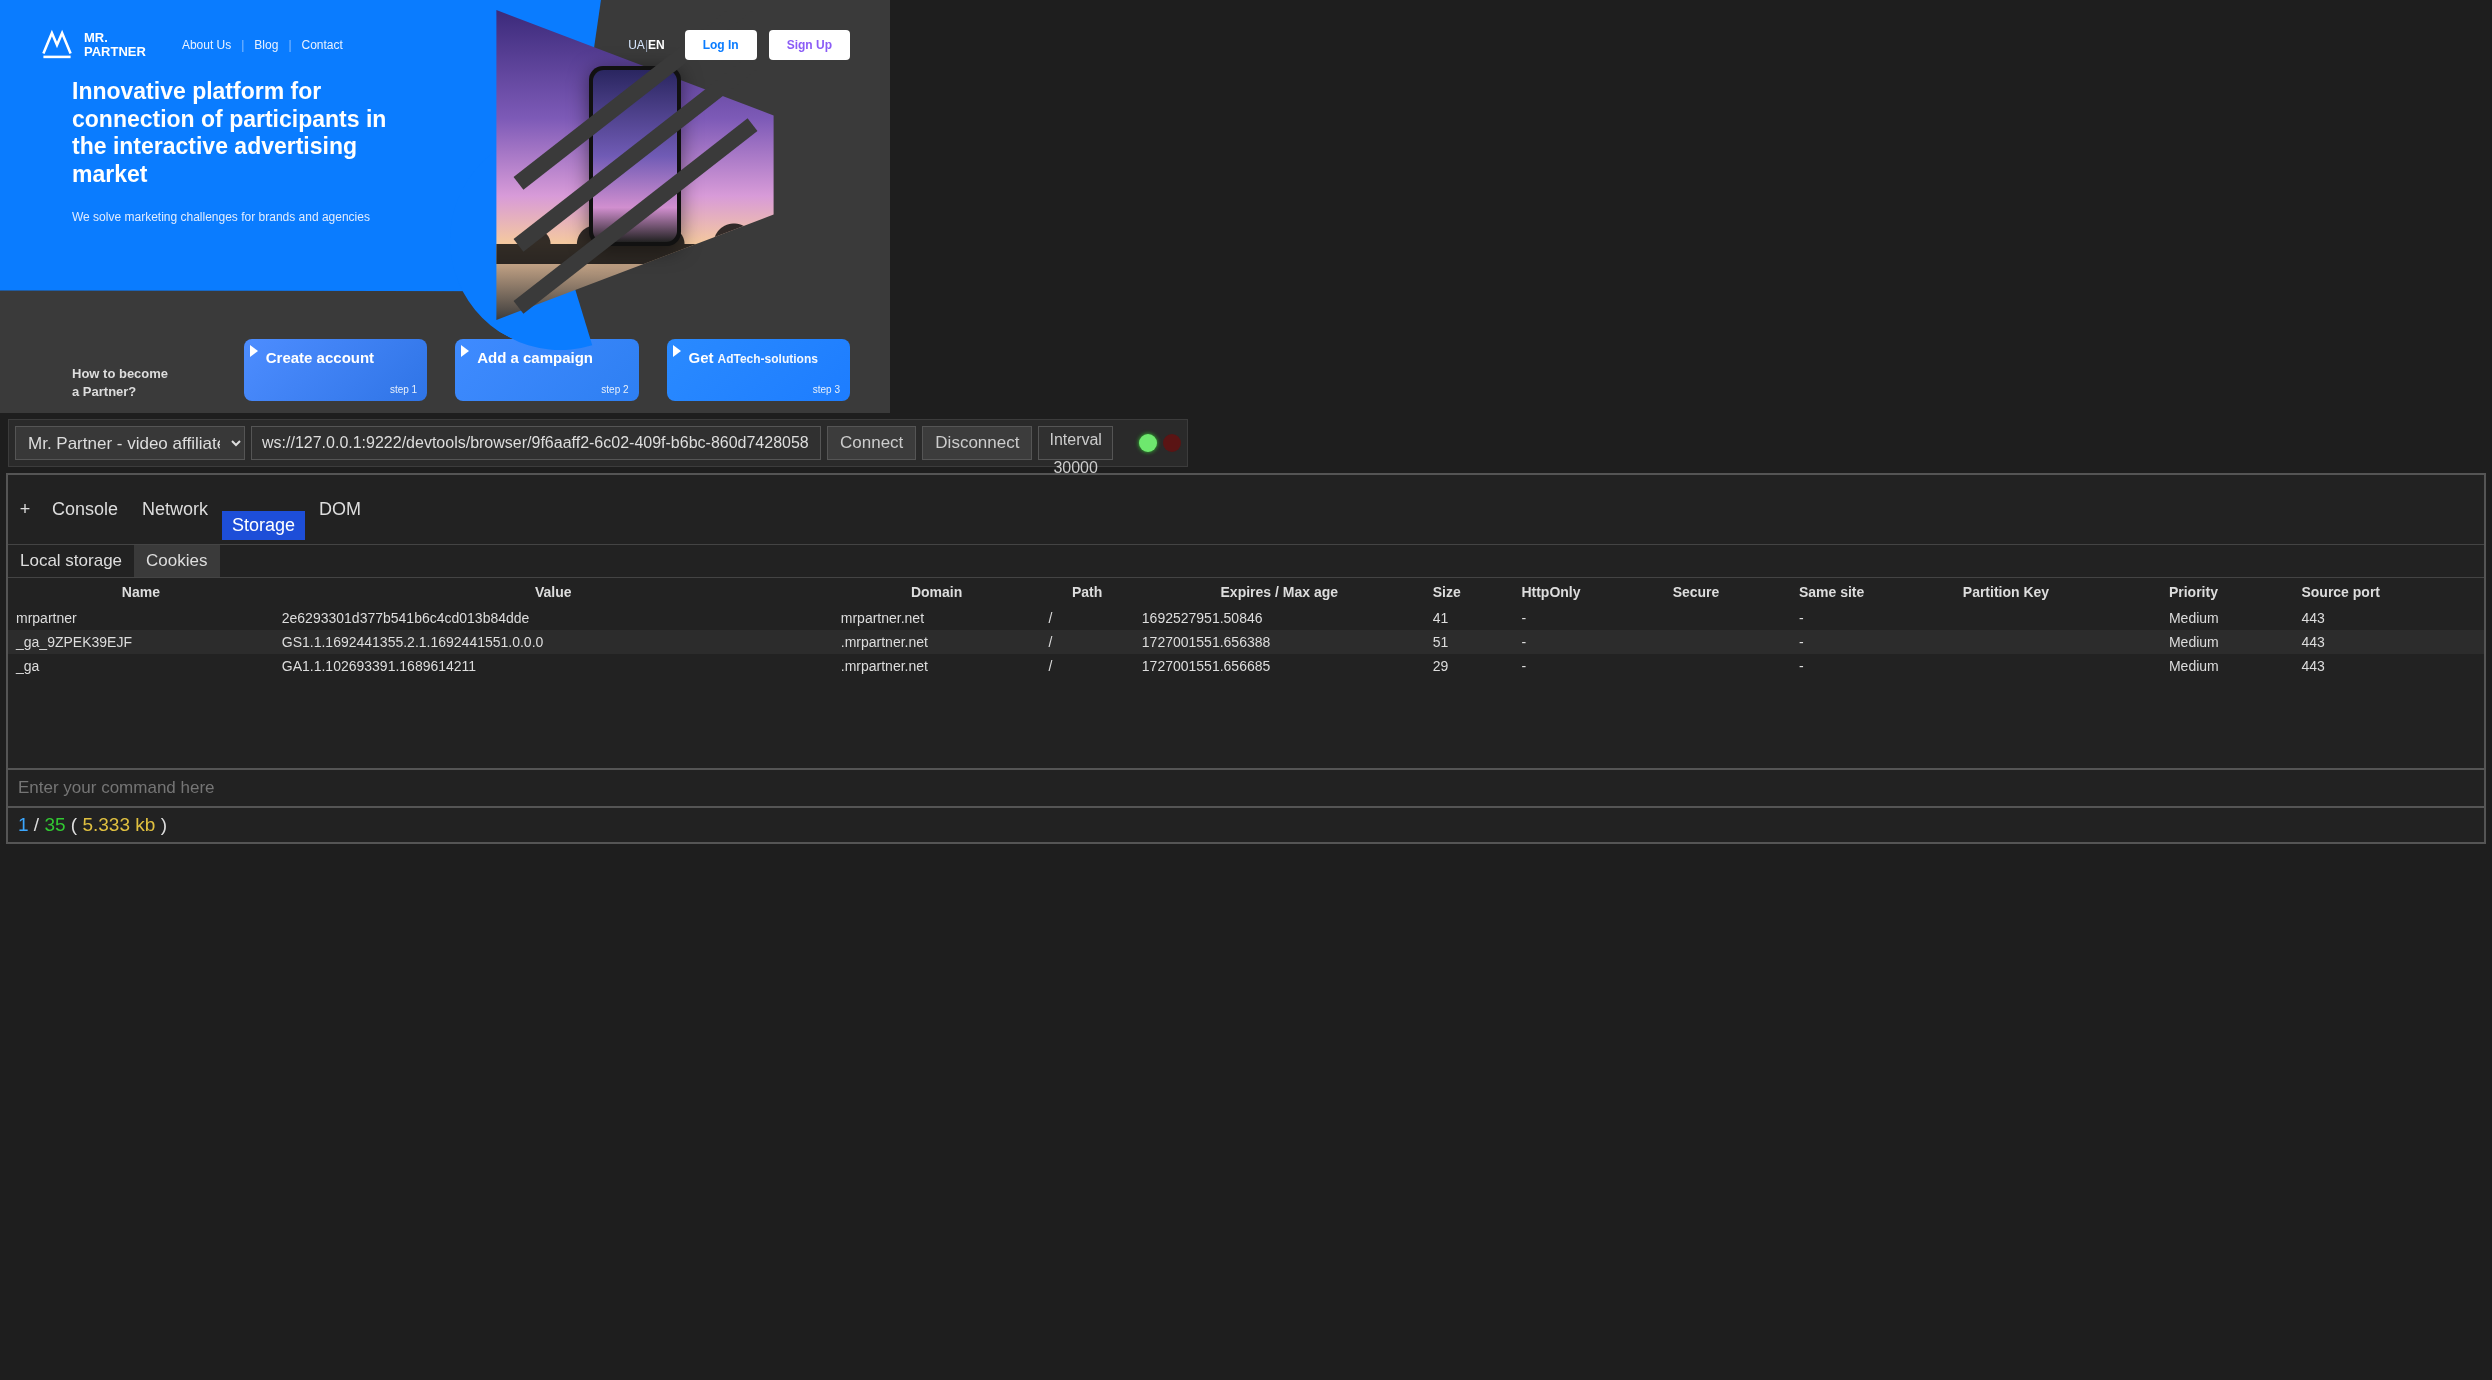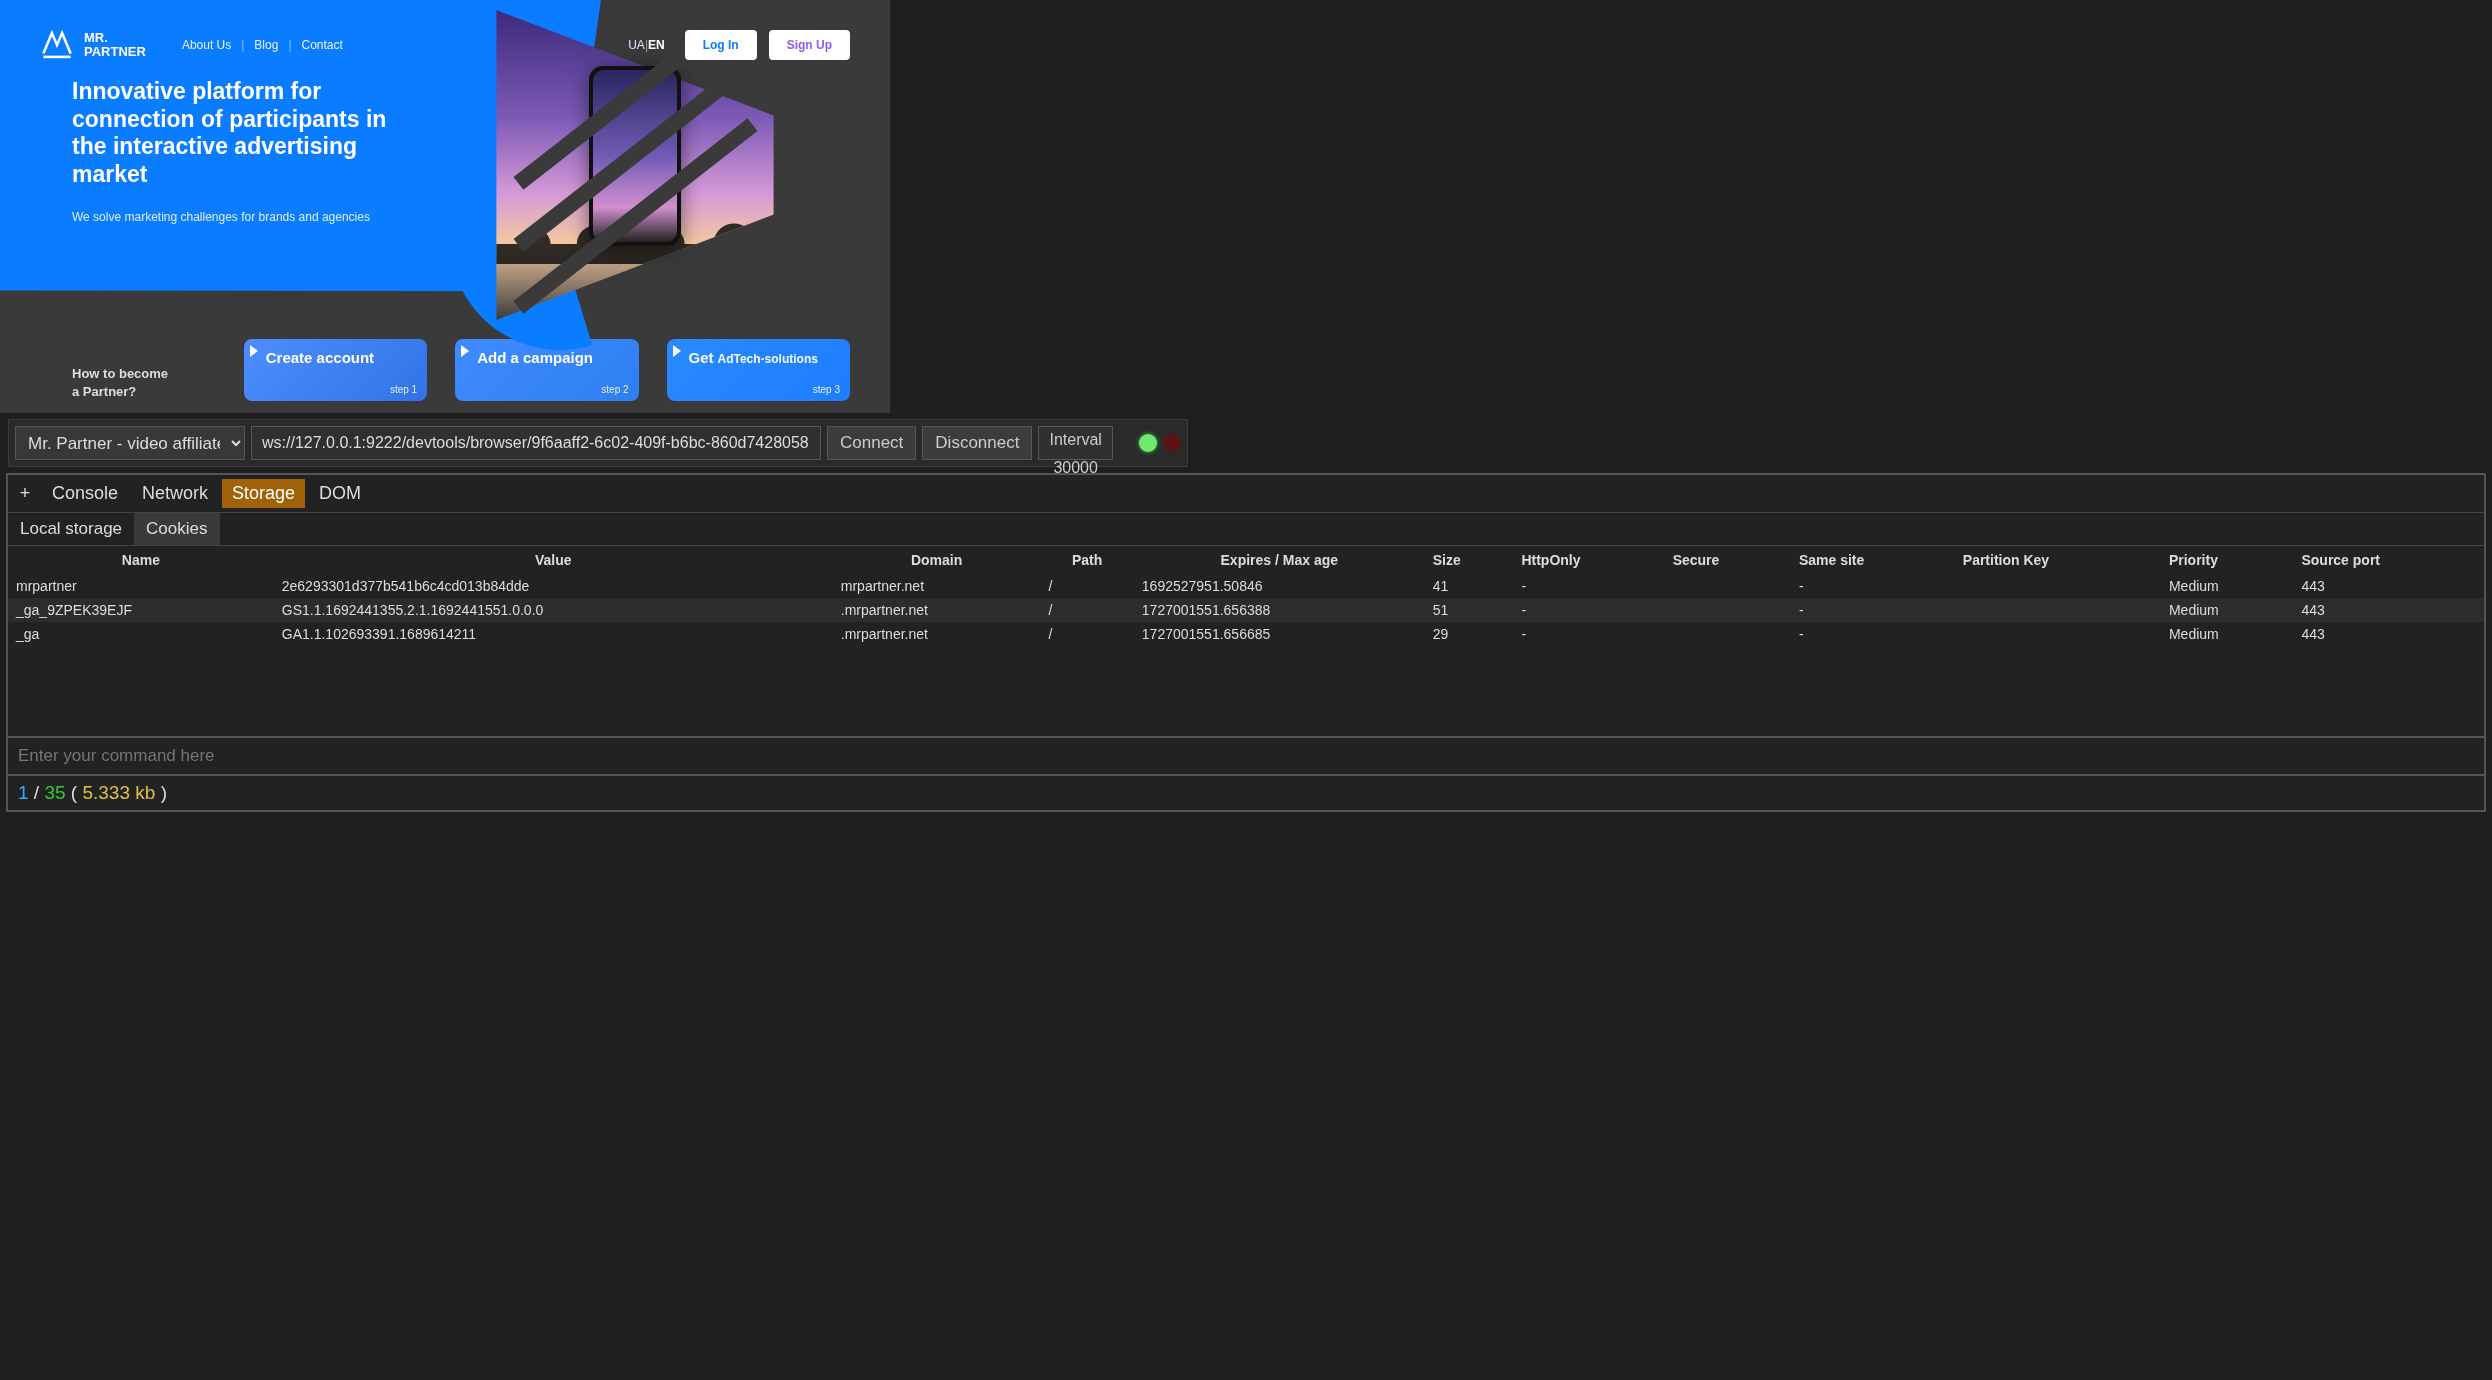--- a/index.html
+++ b/index.html
@@ -160,21 +160,21 @@
 
 .panel{
   margin:6px; border:2px solid #555; background:#222;
 }
 .top-tabs{
   display:flex; align-items:center; gap:4px; border-bottom:1px solid #444;
   font-size:18px; padding:4px 4px;
 }
 .top-tabs .plus{ width:26px; text-align:center; cursor:pointer;}
 .top-tabs .tab{ padding:4px 10px; cursor:pointer;}
-.top-tabs .tab.active{ background:#a16207; color:#fff;}
+.top-tabs .tab.active{ background:#1d4ed8; color:#fff;margin-top:32px;}
 
 .sub-tabs{
   display:flex; border-bottom:1px solid #444; font-size:17px;
 }
 .sub-tabs .tab{ padding:6px 12px; cursor:pointer; color:#ddd;}
 .sub-tabs .tab.active{ background:#3a3a3a;}
 
 .table-wrap{ height:190px; overflow:auto;}
 table{ width:100%; border-collapse:collapse; font-size:14px;}
 th{ font-weight:700; padding:6px 8px; text-align:left;}

